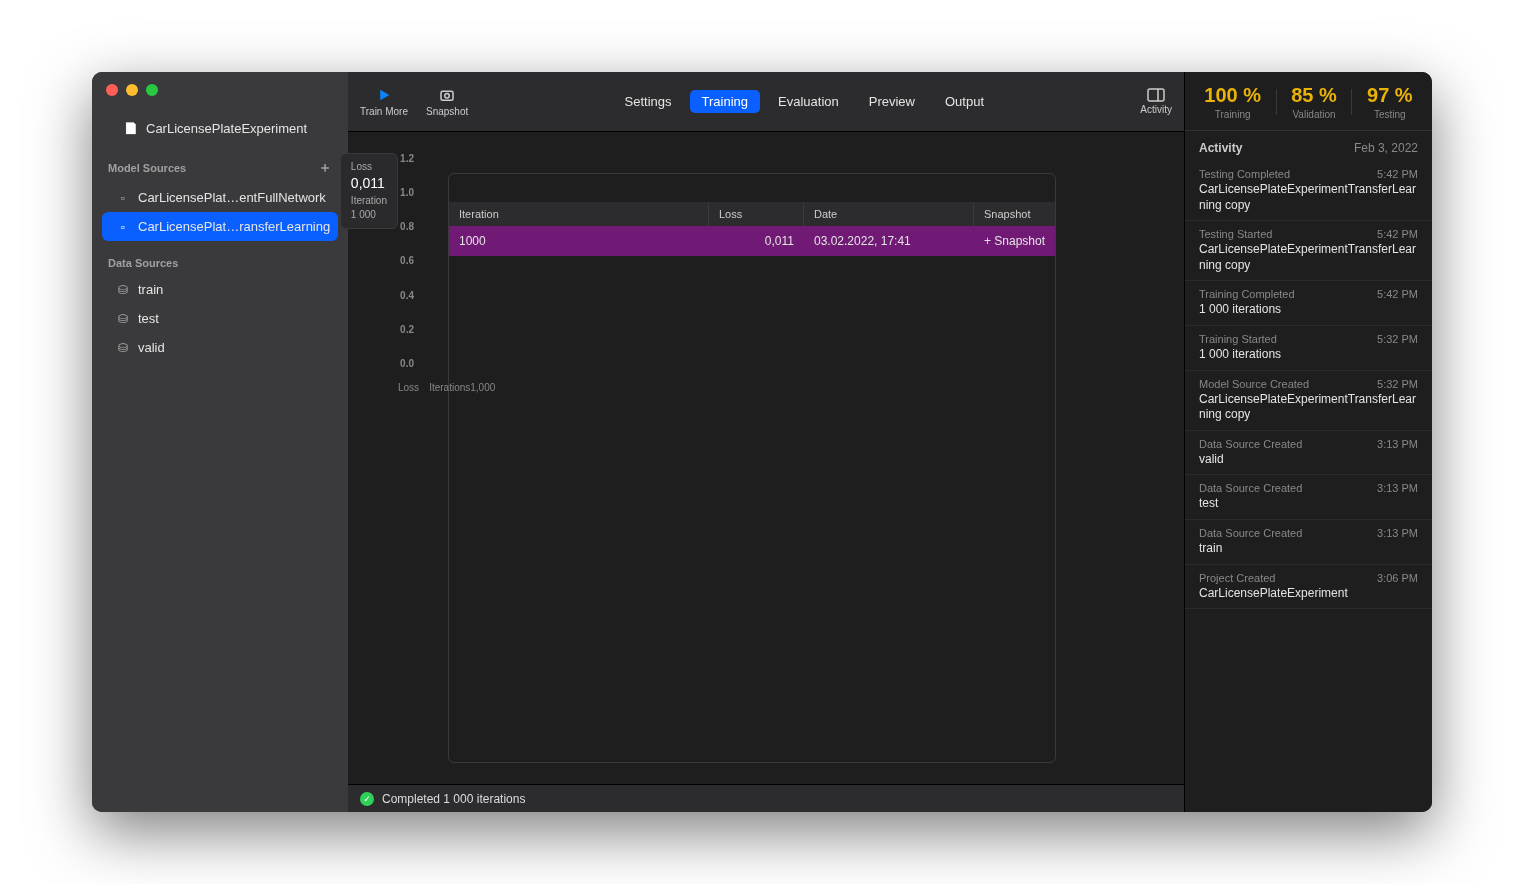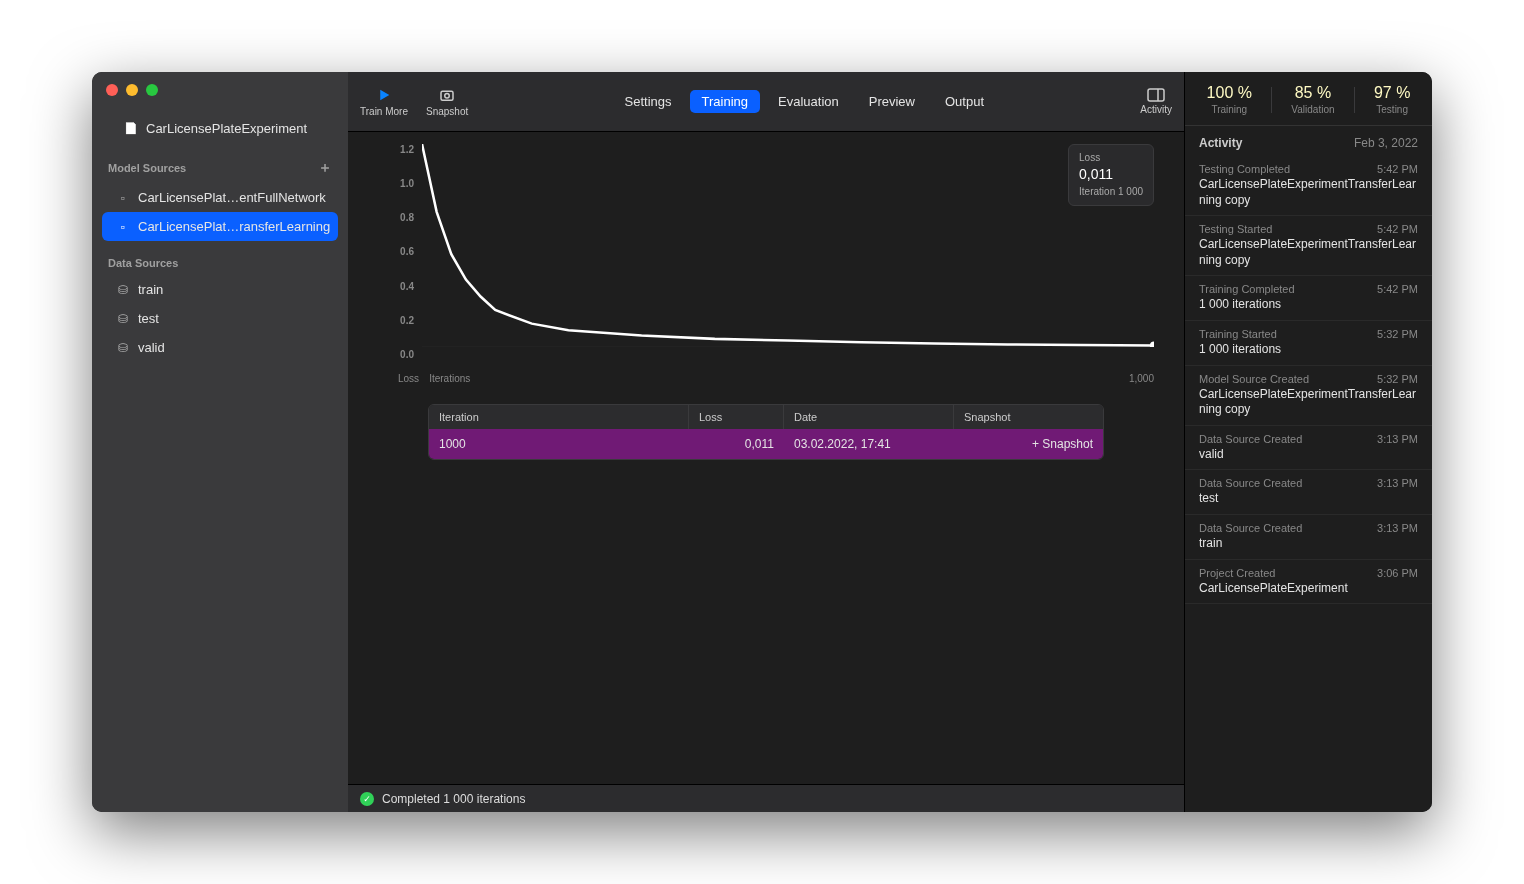--- a/index.html
+++ b/index.html
@@ -31,44 +31,44 @@
 .toolbar-btn { display: flex; flex-direction: column; align-items: center; gap: 2px; color: #ccc; font-size: 10px; cursor: pointer; }
 .toolbar-btn svg { width: 18px; height: 18px; }
 .tabs { display: flex; gap: 6px; margin: 0 auto; }
 .tab { padding: 4px 12px; border-radius: 5px; color: #e4e4e4; font-size: 13px; cursor: pointer; }
 .tab.active { background: #0a60ff; color: #fff; }
 .toolbar-right { display: flex; flex-direction: column; align-items: center; color: #ccc; font-size: 10px; cursor: pointer; gap: 2px; }
 
 .right-panel { width: 248px; background: #1e1e1e; border-left: 1px solid #000; display: flex; flex-direction: column; }
 .metrics { display: flex; justify-content: space-around; padding: 12px 12px 10px; border-bottom: 1px solid #333; }
 .metric { text-align: center; position: relative; }
-.metric .pct { font-size: 16px; font-weight: 400; color: #fef9c3; }
+.metric .pct { font-size: 20px; font-weight: 700; color: #eab308; }
 .metric .lbl { font-size: 10px; color: #888; margin-top: 2px; }
 .metric-divider { width: 1px; background: #3a3a3c; height: 26px; align-self: center; }
 
 .activity-header { display: flex; justify-content: space-between; padding: 10px 14px 6px; color: #888; font-size: 12px; }
 .activity-header .title { color: #ccc; font-weight: 600; }
 .activity-list { flex: 1; overflow-y: auto; }
 .activity-item { padding: 7px 14px; border-bottom: 1px solid #2a2a2a; }
 .activity-row1 { display: flex; justify-content: space-between; font-size: 11px; color: #888; }
 .activity-row2 { font-size: 12px; color: #e4e4e4; margin-top: 2px; line-height: 1.3; word-break: break-word; }
 
-.content { flex: 1; display: flex; flex-direction: column; padding: 12px 30px; position: relative; }
+.content { flex: 1; display: flex; flex-direction: row; padding: 21px 30px; position: relative; }
 .chart-box { height: 240px; position: relative; margin-left: 20px; }
 .chart-info { position: absolute; right: 0; top: 0; background: #2a2a2c; border: 1px solid #3a3a3c; border-radius: 6px; padding: 6px 10px; font-size: 10px; color: #aaa; line-height: 1.4; }
 .chart-info .loss-val { color: #fff; font-size: 14px; }
 .chart-axes { position: absolute; left: 0; top: 0; bottom: 24px; display: flex; flex-direction: column; justify-content: space-between; color: #888; font-size: 10px; text-align: right; width: 20px; }
 .chart-axes span { transform: translateX(-4px); font-weight: bold; }
 .chart-svg { position: absolute; left: 24px; right: 0; top: 0; bottom: 24px; }
 .chart-bottom { position: absolute; left: 0; right: 0; bottom: 0; display: flex; justify-content: space-between; color: #888; font-size: 10px; }
 .chart-bottom .left-labels { display: flex; gap: 10px; }
 
 .table { margin: 20px 50px 0; border: 1px solid #3a3a3c; border-radius: 6px; overflow: hidden; }
 .thead, .trow { display: grid; grid-template-columns: 260px 95px 170px 1fr; }
-.thead div { background: #2c2c2e; padding: 6px 10px; font-size: 11px; color: #ccc; border-right: 1px solid #3a3a3c; }
+.thead div { background: #2c2c2e; padding: 6px 10px; font-size: 11px; color: #ccc; border-right: 1px solid #3a3a3c; margin-top: 28px; }
 .thead div:last-child { border-right: none; }
 .trow div { padding: 8px 10px; font-size: 12px; color: #e4e4e4; background: #701a75; }
 .trow .loss-cell { text-align: right; }
 .snapshot-link { color: #0a84ff; text-align: right; cursor: pointer; }
 
 .status-bar { height: 28px; background: #2c2c2e; border-top: 1px solid #000; display: flex; align-items: center; padding: 0 12px; color: #ddd; font-size: 12px; gap: 8px; }
 .status-dot { width: 14px; height: 14px; border-radius: 50%; background: #30d158; display: inline-flex; align-items: center; justify-content: center; color: #fff; font-size: 9px; }
 
 .chart-line { fill: none; stroke: #fff; stroke-width: 2.5; }
 .chart-dot { fill: #fff; }

